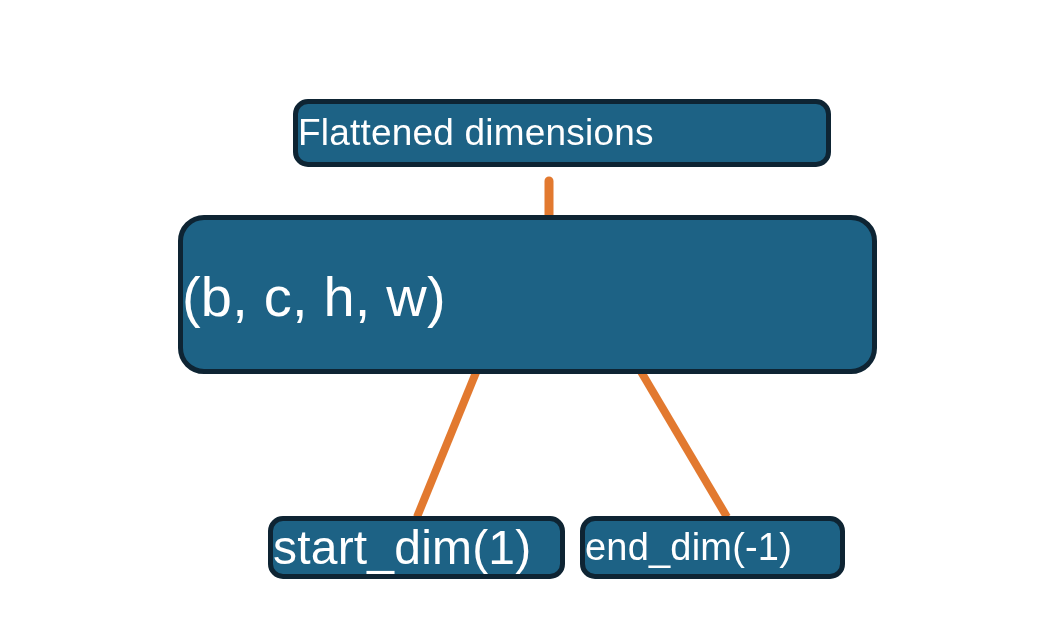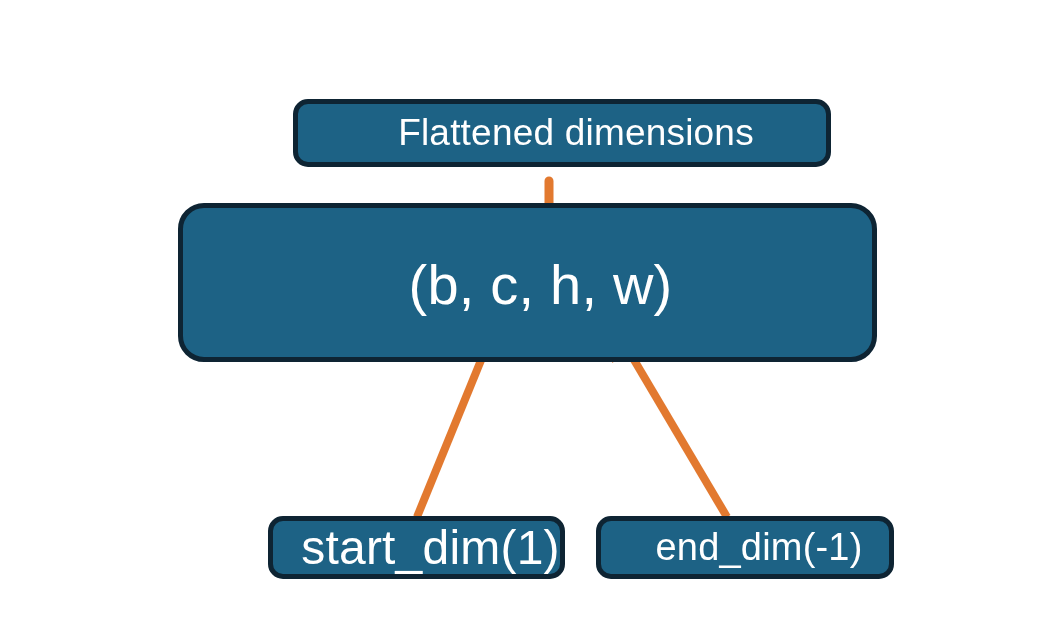--- a/index.html
+++ b/index.html
@@ -18,40 +18,39 @@
     overflow: hidden;
   }
   .node {
     position: absolute;
     box-sizing: border-box;
     background: #1d6285;
     border: 5px solid #0e2433;
     border-radius: 16px;
     display: flex;
     align-items: center;
-    justify-content: center;
+    justify-content: flex-start;
     color: #ffffff;
     font-family: "Liberation Sans", sans-serif;
     font-weight: 400;
     letter-spacing: 0.2px;
     white-space: nowrap;
     user-select: none;
-    padding-left: 28px;
   }
   #node-flattened {
     left: 293px;
     top: 99px;
     width: 538px;
     height: 68px;
     border-radius: 15px;
     font-size: 37px;
   }
   #node-shape {
     left: 178px;
-    top: 203px;
+    top: 215px;
     width: 699px;
     height: 159px;
     border-radius: 26px;
     font-size: 56px;
   }
   #node-shape .shape-label {
     position: relative;
     top: 2px;
     left: -1px;
   }
@@ -59,25 +58,24 @@
     left: 268px;
     top: 516px;
     width: 297px;
     height: 63px;
     border-radius: 15px;
     font-size: 48px;
   }
   #node-end-dim {
     left: 580px;
     top: 516px;
-    width: 298px;
+    width: 265px;
     height: 63px;
     border-radius: 15px;
     font-size: 38px;
-    margin-left: 16px;
   }
   #overlay {
     position: absolute;
     left: 0;
     top: 0;
     width: 1038px;
     height: 632px;
     pointer-events: none;
   }
 </style>

